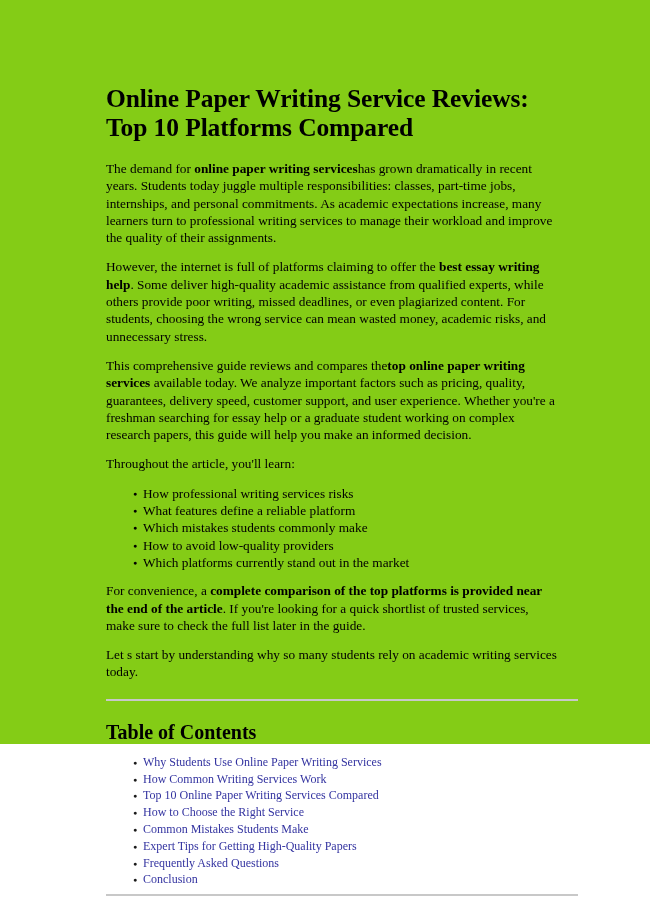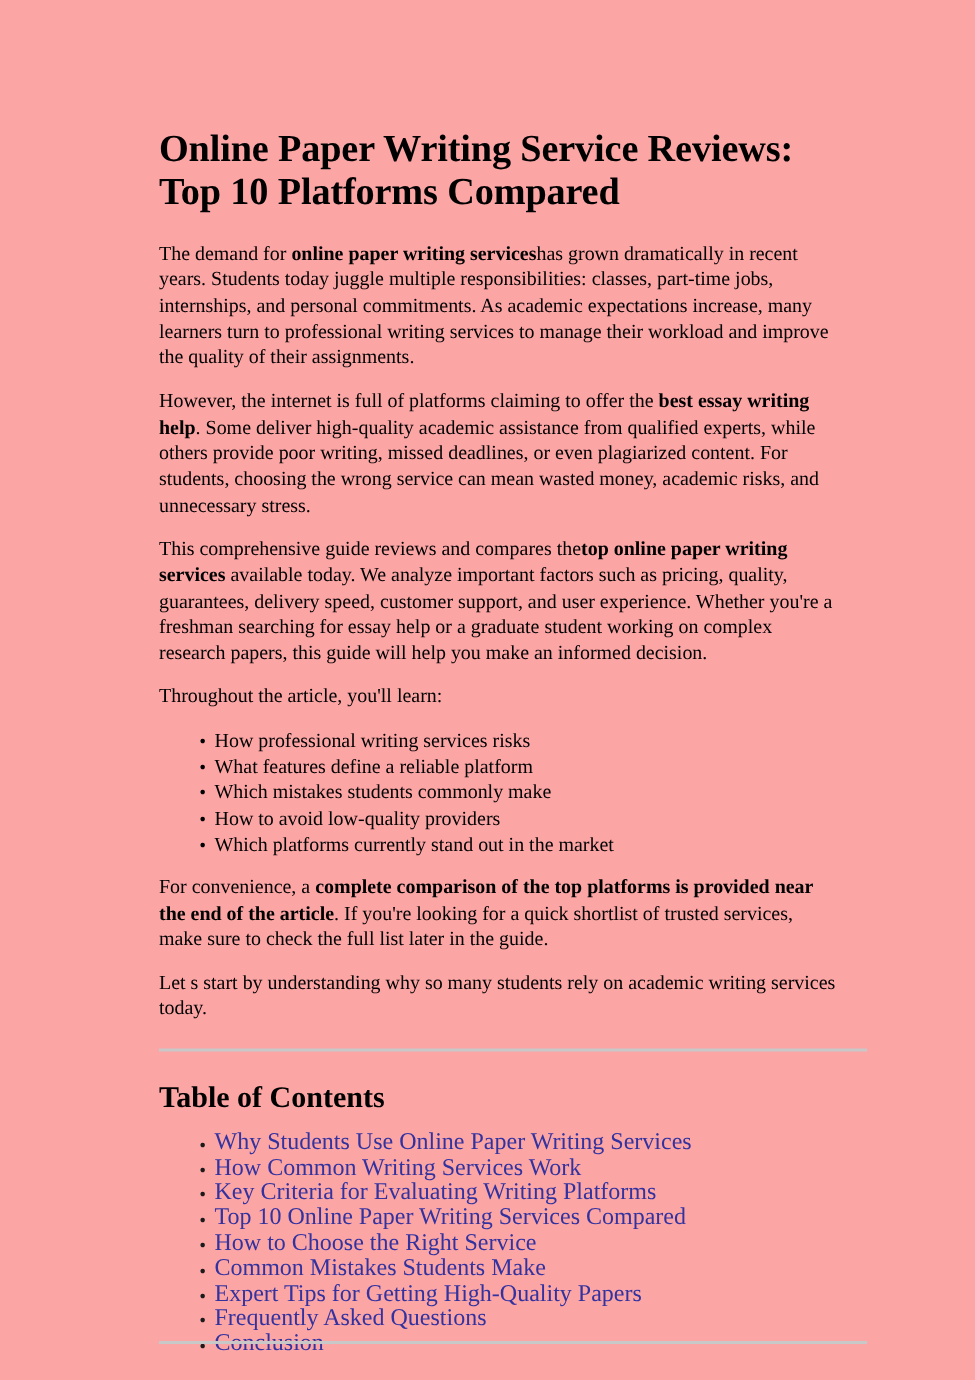--- a/index.html
+++ b/index.html
@@ -9,22 +9,22 @@
   }
   body {
     width: 650px;
     height: 920px;
     overflow: hidden;
     font-family: "Liberation Serif", "DejaVu Serif", serif;
     color: #000000;
   }
   .page {
     width: 650px;
-    height: 920px;
-    background: #fca5a5;
+    height: 744px;
+    background: #84cc16;
     position: relative;
     box-sizing: border-box;
   }
   .content {
     position: absolute;
     left: 106px;
     top: 84px;
     width: 468px;
   }
   h1.doc-title {
@@ -84,21 +84,21 @@
     line-height: 24px;
     margin: 19px 0 10px 0;
     color: #000000;
   }
   ul.toc-list {
     list-style: none;
     margin: 0;
     padding: 0 0 0 27px;
   }
   ul.toc-list li {
-    font-size: 16px;
+    font-size: 12px;
     line-height: 16.8px;
     position: relative;
     padding-left: 10px;
   }
   ul.toc-list li::before {
     content: "\25CF";
     position: absolute;
     left: 0;
     top: 0;
     font-size: 7px;
@@ -155,21 +155,20 @@
 
     <p class="body-par">Let s start by understanding why so many students rely on academic writing services today.</p>
 
     <hr class="rule">
 
     <h2 class="section-title">Table of Contents</h2>
 
     <ul class="toc-list">
       <li><a href="#">Why Students Use Online Paper Writing Services</a></li>
       <li><a href="#">How Common Writing Services Work</a></li>
-      <li><a href="#">Key Criteria for Evaluating Writing Platforms</a></li>
       <li><a href="#">Top 10 Online Paper Writing Services Compared</a></li>
       <li><a href="#">How to Choose the Right Service</a></li>
       <li><a href="#">Common Mistakes Students Make</a></li>
       <li><a href="#">Expert Tips for Getting High-Quality Papers</a></li>
       <li><a href="#">Frequently Asked Questions</a></li>
       <li><a href="#">Conclusion</a></li>
     </ul>
 
   </div>
 

